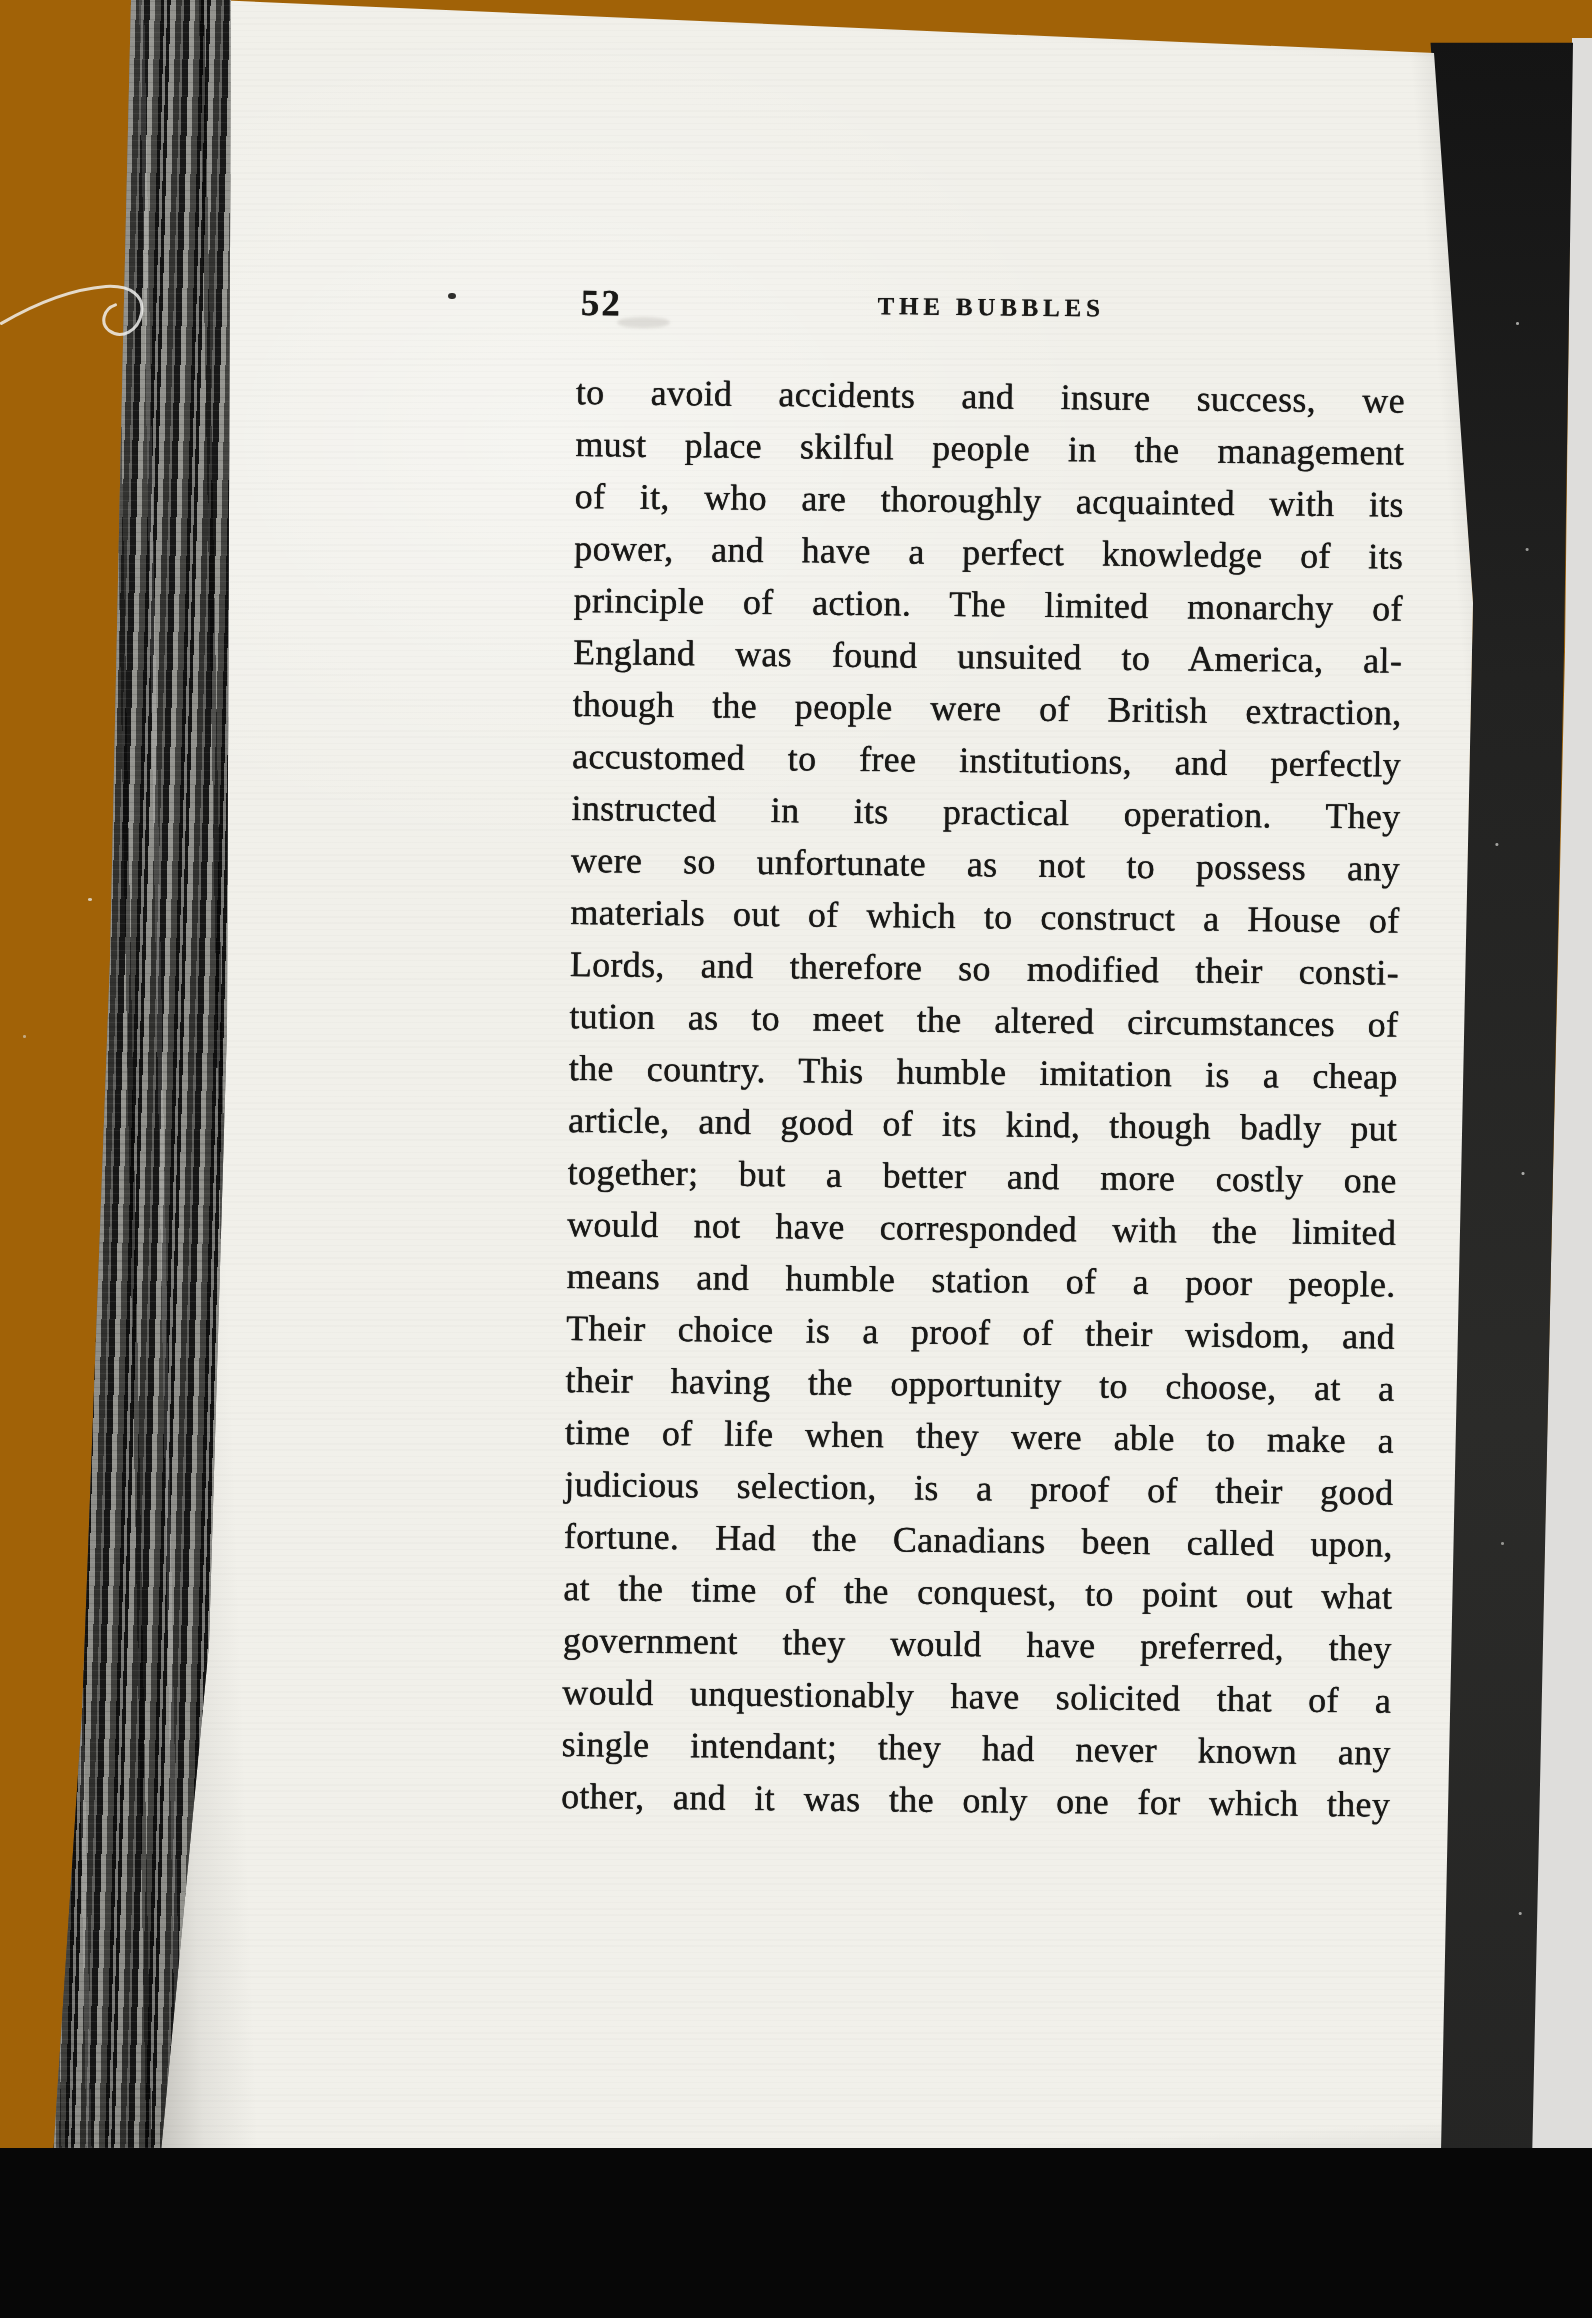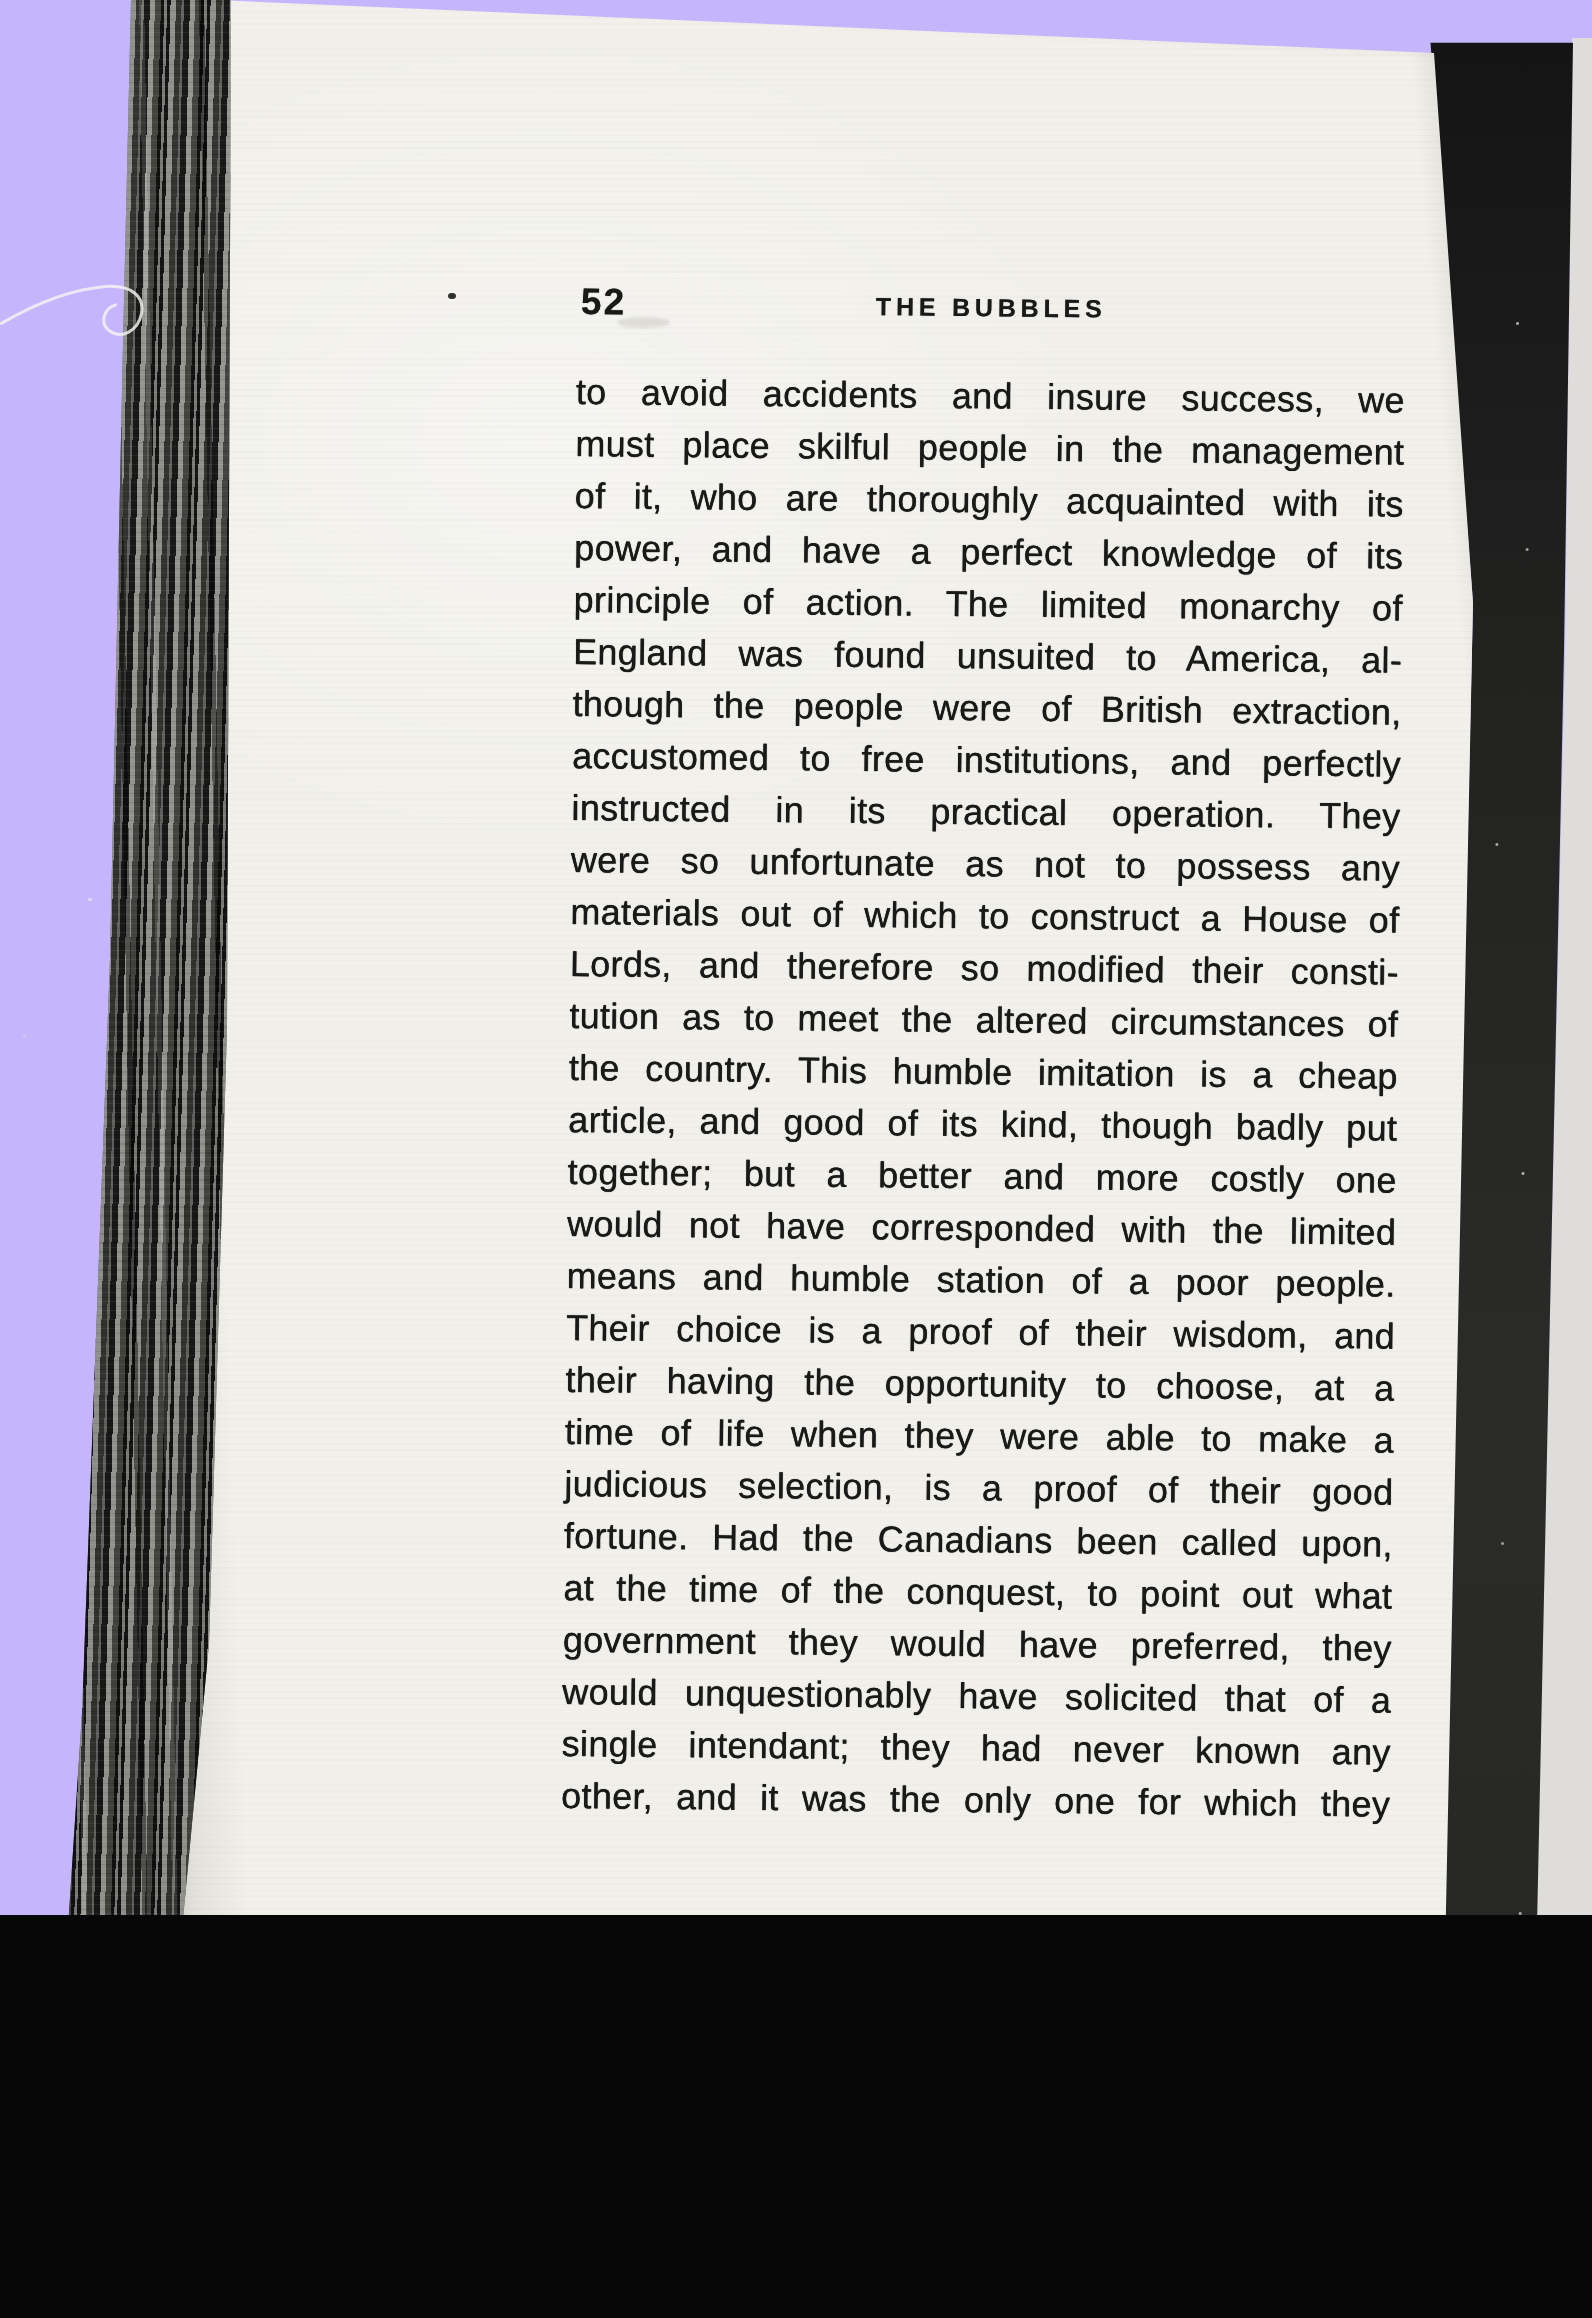--- a/index.html
+++ b/index.html
@@ -1,21 +1,21 @@
 <!DOCTYPE html>
 <html style="font-size:11px"><head>
 <meta charset="utf-8">
 <style>
   html,body{margin:0;padding:0;background:#070707;}
   .scene{
     position:relative;
-    width:1592px;height:1915px;
-    background:#c4b5fd;
+    width:1592px;height:2148px;
+    background:#a16207;
     overflow:hidden;
-    font-family:Liberation Sans, sans-serif;
+    font-family:Liberation Serif, serif;
   }
 
   
   .edge-strip{
     position:absolute;left:1527px;top:38px;width:66px;height:2281px;
     background:linear-gradient(180deg,#d3d2d0 0%,#dddcd8 25%,#e6e4e0 60%,#efedе9 85%,#ebe9e5 100%);
     background-color:#dedddb;
     clip-path:polygon(45px 0,66px 0,66px 2281px,13px 2281px,3.4px 2127px,38px 613px);
   }
 

